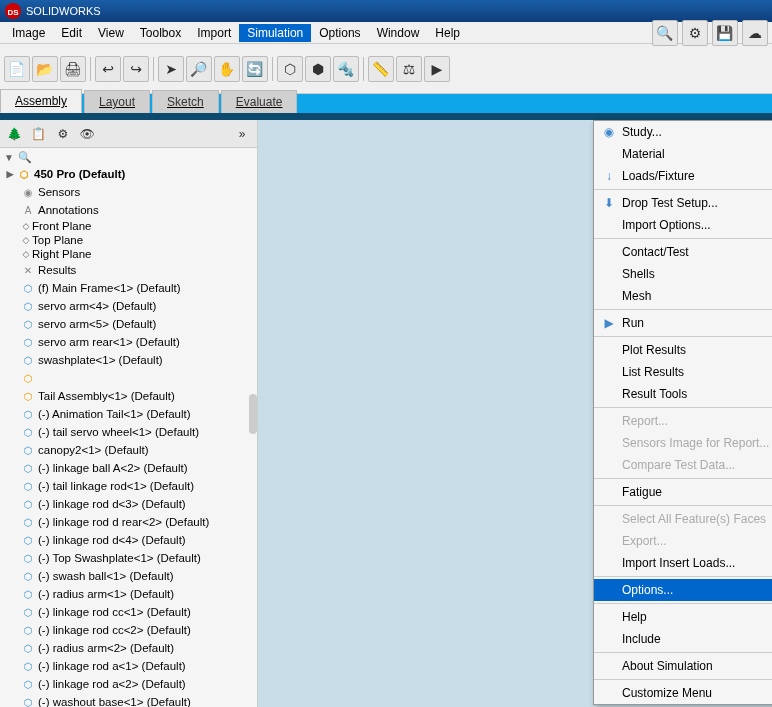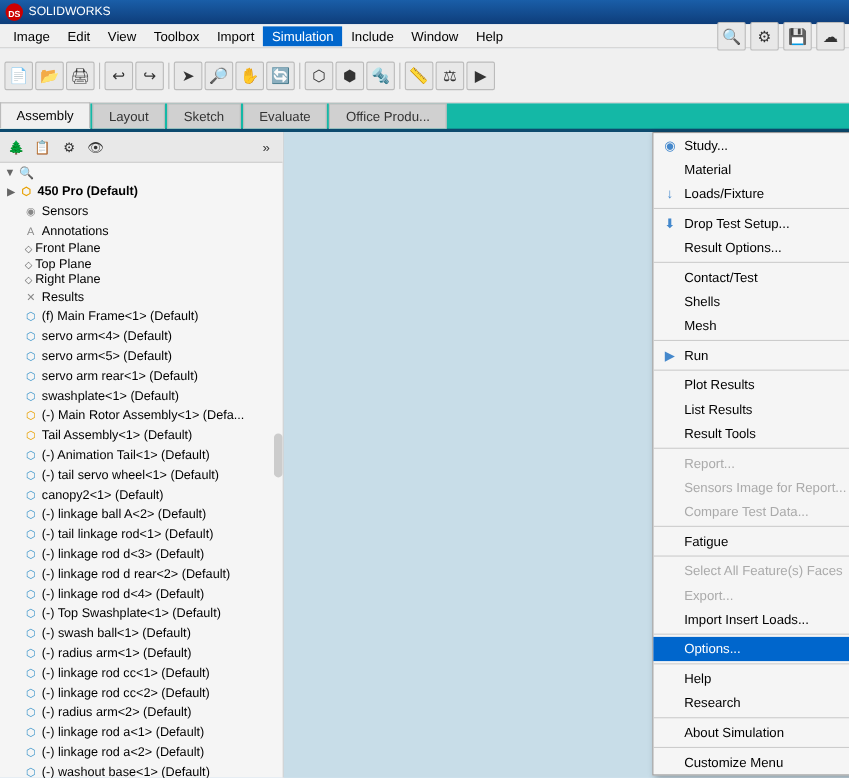--- a/index.html
+++ b/index.html
@@ -75,24 +75,25 @@
     .toolbar-separator {
       width: 1px;
       height: 24px;
       background: #bbb;
       margin: 0 2px;
     }
 
     
     .tab-bar {
       height: 26px;
-      background: #14b8a6;
-      border-bottom: 3px solid #0c4a6e;
+      background: #0ea5e9;
+      border-bottom: 7px solid #0c4a6e;
       display: flex;
       align-items: flex-end;
+      text-decoration: underline;
     }
     .tab {
       padding: 4px 14px;
       background: #d0d0d0;
       border: 1px solid #bbb;
       border-bottom: none;
       cursor: pointer;
       font-size: 12px;
       color: #333;
       margin-right: 2px;
@@ -246,21 +247,21 @@
   <span>SOLIDWORKS</span>
 </div>
 
 <div class="menu-bar">
   <div class="menu-item">Image</div>
   <div class="menu-item">Edit</div>
   <div class="menu-item">View</div>
   <div class="menu-item">Toolbox</div>
   <div class="menu-item">Import</div>
   <div class="menu-item highlighted">Simulation</div>
-  <div class="menu-item">Include</div>
+  <div class="menu-item">Options</div>
   <div class="menu-item">Window</div>
   <div class="menu-item">Help</div>
 
   <div style="margin-left:auto; display:flex; gap:4px; align-items:center;">
     <div class="toolbar-btn">🔍</div>
     <div class="toolbar-btn">⚙</div>
     <div class="toolbar-btn">💾</div>
     <div class="toolbar-btn">☁</div>
   </div>
 </div>
@@ -285,21 +286,20 @@
   <div class="toolbar-btn">📏</div>
   <div class="toolbar-btn">⚖</div>
   <div class="toolbar-btn">▶</div>
 </div>
 
 <div class="tab-bar">
   <div class="tab active">Assembly</div>
   <div class="tab">Layout</div>
   <div class="tab">Sketch</div>
   <div class="tab">Evaluate</div>
-  <div class="tab">Office Produ...</div>
 </div>
 
 <div class="main-layout">
 
   <div class="left-panel">
     <div class="fm-toolbar">
       <div class="fm-btn">🌲</div>
       <div class="fm-btn">📋</div>
       <div class="fm-btn">⚙</div>
       <div class="fm-btn">👁</div>
@@ -360,21 +360,20 @@
       <div class="tree-item" style="padding-left:20px;">
         <span class="tree-icon" style="color:#4499cc;">⬡</span>
         <span>servo arm rear&lt;1&gt; (Default)</span>
       </div>
       <div class="tree-item" style="padding-left:20px;">
         <span class="tree-icon" style="color:#4499cc;">⬡</span>
         <span>swashplate&lt;1&gt; (Default)</span>
       </div>
       <div class="tree-item" style="padding-left:20px;">
         <span class="tree-icon" style="color:#e8a000;">⬡</span>
-        <span>(-) Main Rotor Assembly&lt;1&gt; (Defa...</span>
       </div>
       <div class="tree-item" style="padding-left:20px;">
         <span class="tree-icon" style="color:#e8a000;">⬡</span>
         <span>Tail Assembly&lt;1&gt; (Default)</span>
       </div>
       <div class="tree-item" style="padding-left:20px;">
         <span class="tree-icon" style="color:#4499cc;">⬡</span>
         <span>(-) Animation Tail&lt;1&gt; (Default)</span>
       </div>
       <div class="tree-item" style="padding-left:20px;">
@@ -466,21 +465,21 @@
         <span>Loads/Fixture</span>
 
       </div>
       <div class="dropdown-separator"></div>
       <div class="dropdown-item">
         <span class="icon-area" style="color:#4488cc;">⬇</span>
         <span>Drop Test Setup...</span>
       </div>
       <div class="dropdown-item">
         <span class="icon-area"></span>
-        <span>Result Options...</span>
+        <span>Import Options...</span>
       </div>
       <div class="dropdown-separator"></div>
       <div class="dropdown-item">
         <span class="icon-area"></span>
         <span>Contact/Test</span>
 
       </div>
       <div class="dropdown-item">
         <span class="icon-area"></span>
         <span>Shells</span>
@@ -550,21 +549,21 @@
         <span>Options...</span>
       </div>
       <div class="dropdown-separator"></div>
       <div class="dropdown-item">
         <span class="icon-area"></span>
         <span>Help</span>
 
       </div>
       <div class="dropdown-item">
         <span class="icon-area"></span>
-        <span>Research</span>
+        <span>Include</span>
       </div>
       <div class="dropdown-separator"></div>
       <div class="dropdown-item">
         <span class="icon-area"></span>
         <span>About Simulation</span>
       </div>
       <div class="dropdown-separator"></div>
       <div class="dropdown-item">
         <span class="icon-area"></span>
         <span>Customize Menu</span>

